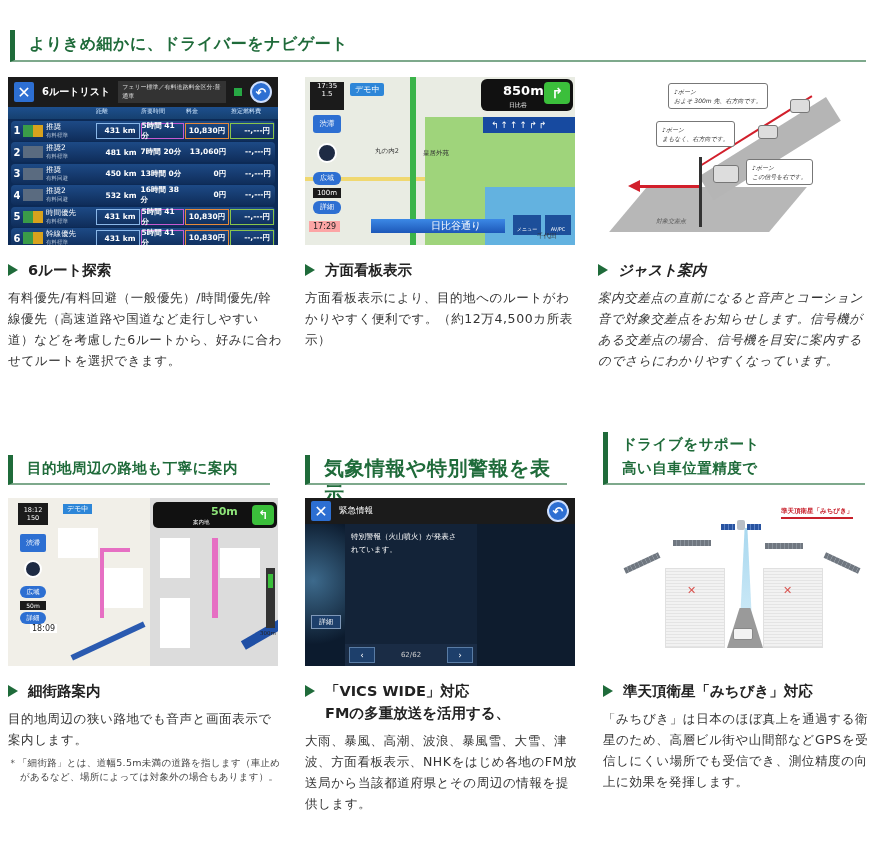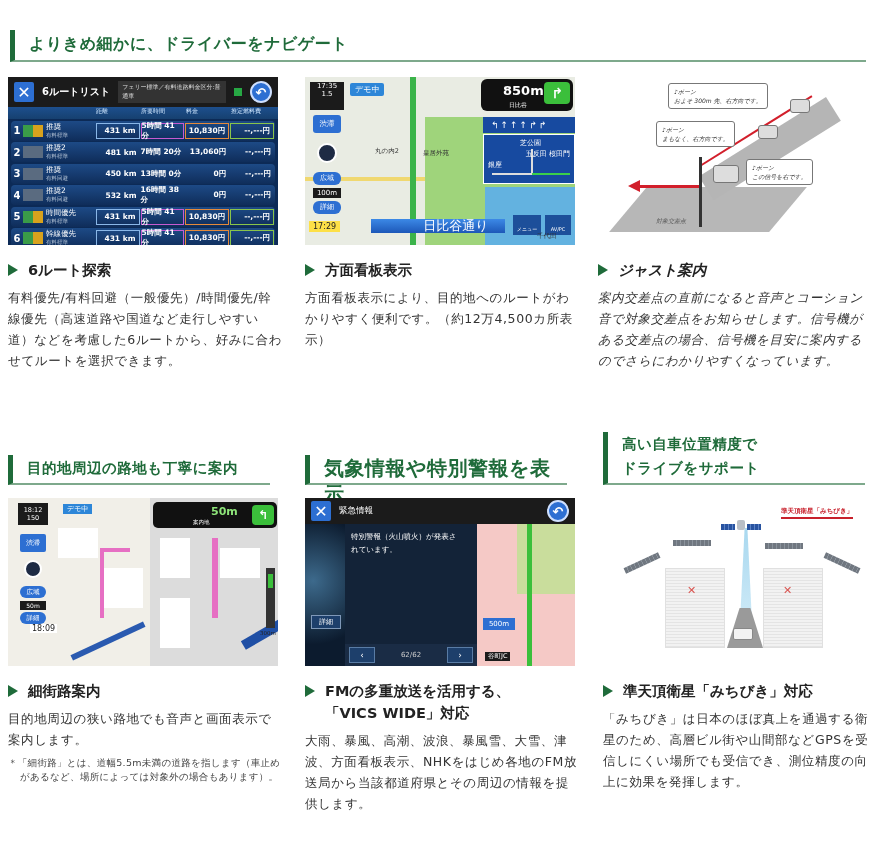--- a/index.html
+++ b/index.html
@@ -84,22 +84,22 @@
   .map1 .road-g { position: absolute; left: 105px; top: 0; width: 6px; height: 168px; background: #3bb34a; }
   .map1 .road-y { position: absolute; left: 0; top: 100px; width: 120px; height: 4px; background: #f0d870; }
   .map1 .timebox { position: absolute; left: 5px; top: 5px; width: 34px; height: 28px; background: #1b1b1b; color: #fff; font-size: 7px; text-align: center; }
   .map1 .demo { position: absolute; left: 45px; top: 6px; background: #2d86d8; color: #fff; font-size: 8px; padding: 1px 5px; border-radius: 2px; }
   .map1 .jam { position: absolute; left: 8px; top: 38px; width: 28px; height: 18px; background: #2d6fd2; color: #fff; font-size: 7.5px; text-align: center; line-height: 18px; border-radius: 3px; }
   .map1 .compass { position: absolute; left: 12px; top: 66px; width: 20px; height: 20px; border-radius: 50%; background: #1e2b44; border: 2px solid #fff; }
   .map1 .wide, .map1 .detail { position: absolute; left: 8px; width: 28px; height: 13px; background: #2d6fd2; color: #fff; font-size: 7px; text-align: center; line-height: 13px; border-radius: 6px; }
   .map1 .wide { top: 95px; }
   .map1 .scale { position: absolute; left: 8px; top: 111px; width: 28px; height: 10px; background: #1b1b1b; color: #fff; font-size: 7px; text-align: center; line-height: 10px; }
   .map1 .detail { top: 124px; }
-  .map1 .clock { position: absolute; left: 4px; top: 144px; background: #fde047; font-size: 8px; padding: 1px 4px; color: #222; }
-  .map1 .street { position: absolute; left: 66px; top: 142px; width: 134px; height: 14px; background: linear-gradient(#3c89e6,#1d58b8); color: #fff; font-size: 13px; text-align: center; line-height: 14px; padding-left: 36px; }
+  .map1 .clock { position: absolute; left: 4px; top: 144px; background: #fca5a5; font-size: 8px; padding: 1px 4px; color: #222; }
+  .map1 .street { position: absolute; left: 66px; top: 142px; width: 134px; height: 14px; background: linear-gradient(#3c89e6,#1d58b8); color: #fff; font-size: 10px; text-align: center; line-height: 14px; padding-left: 36px; }
   .map1 .menu { position: absolute; left: 208px; top: 138px; width: 28px; height: 20px; background: #1d4f9a; color: #fff; font-size: 5px; text-align: center; padding-top: 11px; }
   .map1 .avpc { position: absolute; left: 240px; top: 138px; width: 26px; height: 20px; background: #1d4f9a; color: #fff; font-size: 5px; text-align: center; padding-top: 11px; }
   .map1 .dist { position: absolute; left: 176px; top: 2px; width: 92px; height: 32px; background: #111; border-radius: 6px; color: #fff; }
   .map1 .dist .v { position: absolute; left: 22px; top: 4px; font-size: 13px; font-weight: bold; }
   .map1 .dist .n { position: absolute; left: 28px; top: 22px; font-size: 6px; }
   .map1 .dist .arrow { position: absolute; right: 3px; top: 3px; width: 26px; height: 22px; background: #3bbf3b; border-radius: 4px; color: #fff; font-size: 14px; text-align: center; line-height: 22px; font-weight: bold; }
   .map1 .lanes { position: absolute; left: 178px; top: 40px; width: 92px; height: 16px; background: #174aa0; color: #fff; font-size: 9px; letter-spacing: 2px; padding-left: 8px; line-height: 16px; }
   .map1 .sign { position: absolute; left: 178px; top: 57px; width: 92px; height: 50px; background: #174aa0; border: 1px solid #fff; color: #fff; font-size: 7px; }
   .map1 .sign .n1 { position: absolute; left: 36px; top: 3px; }
   .map1 .sign .n2 { position: absolute; left: 4px; top: 25px; }
@@ -276,28 +276,20 @@
     <div class="clock">17:29</div>
     <div class="street">日比谷通り</div>
     <div class="menu">メニュー</div>
     <div class="avpc">AV/PC</div>
     <div class="dist">
       <div class="v">850m</div>
       <div class="n">日比谷</div>
       <div class="arrow">↱</div>
     </div>
     <div class="lanes">↰↑↑↑↱↱</div>
-    <div class="sign">
-      <div class="vert"></div>
-      <div class="hleft"></div>
-      <div class="hright"></div>
-      <div class="n1">芝公園</div>
-      <div class="n2">銀座</div>
-      <div class="n3">五反田 桜田門</div>
-    </div>
     <div class="label" style="left:70px; top:70px;">丸の内2</div>
     <div class="label" style="left:118px; top:72px;">皇居外苑</div>
     <div class="label" style="left:232px; top:155px;">千代田</div>
   </div>
   <div class="feat-title">
     <i class="tri"></i>
     <div class="tt">
         <span>方面看板表示</span>
       </div>
   </div>
@@ -338,22 +330,22 @@
   <div class="feat-body">案内交差点の直前になると音声とコーション音で対象交差点をお知らせします。信号機がある交差点の場合、信号機を目安に案内するのでさらにわかりやすくなっています。</div>
 </div>
 
 <div class="sec-head" style="left:8px; top:455px; width:262px; height:30px; font-size:14.5px; line-height:26px;">
   <span>目的地周辺の路地も丁寧に案内</span>
 </div>
 <div class="sec-head" style="left:305px; top:455px; width:262px; height:30px; font-size:20px; line-height:26px;">
   <span>気象情報や特別警報を表示</span>
 </div>
 <div class="sec-head" style="left:603px; top:432px; width:262px; height:53px; font-size:14.5px; line-height:24px;">
+  <span>ドライブをサポート</span>
   <span>高い自車位置精度で</span>
-  <span>ドライブをサポート</span>
 </div>
 
 <div class="card" style="left:8px; top:498px;">
   <div class="shot narrow">
     <div class="left">
       <div class="blk" style="left:50px;top:30px;width:40px;height:30px;"></div>
       <div class="blk" style="left:95px;top:70px;width:40px;height:40px;"></div>
       <div class="route" style="left:92px;top:50px;width:4px;height:70px;"></div>
       <div class="route" style="left:92px;top:50px;width:30px;height:4px;"></div>
       <div style="position:absolute;left:60px;top:140px;width:80px;height:6px;background:#2a5ab0;transform:rotate(-25deg);"></div>
@@ -406,32 +398,26 @@
     <div class="side"></div>
     <div class="detailbtn">詳細</div>
     <div class="panel">
       <div class="msg">特別警報（火山噴火）が発表されています。</div>
       <div class="pager">
         <div class="pb">‹</div>
         <div>62/62</div>
         <div class="pb">›</div>
       </div>
     </div>
-    <div class="minimap">
-      <div class="g"></div>
-      <div class="r"></div>
-      <div class="sc">500m</div>
-      <div class="jc">谷町JC</div>
-    </div>
-  </div>
-  <div class="feat-title">
-    <i class="tri"></i>
-    <div class="tt">
+  </div>
+  <div class="feat-title">
+    <i class="tri"></i>
+    <div class="tt">
+      <span>「VICS WIDE」対応</span>
       <span>FMの多重放送を活用する、</span>
-      <span>「VICS WIDE」対応</span>
     </div>
   </div>
   <div class="feat-body">大雨、暴風、高潮、波浪、暴風雪、大雪、津波、方面看板表示、NHKをはじめ各地のFM放送局から当該都道府県とその周辺の情報を提供します。</div>
 </div>
 
 <div class="card" style="left:603px; top:498px;">
   <div class="shot sat">
     <div class="bld" style="left:62px;top:70px;width:60px;height:80px;"></div>
     <div class="bld" style="left:160px;top:70px;width:60px;height:80px;"></div>
     <div class="beam"></div>

